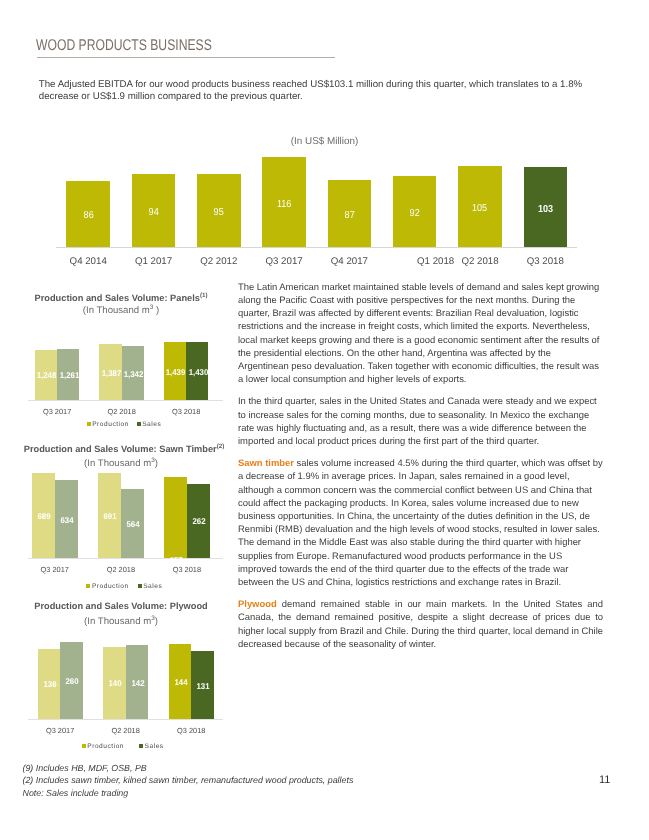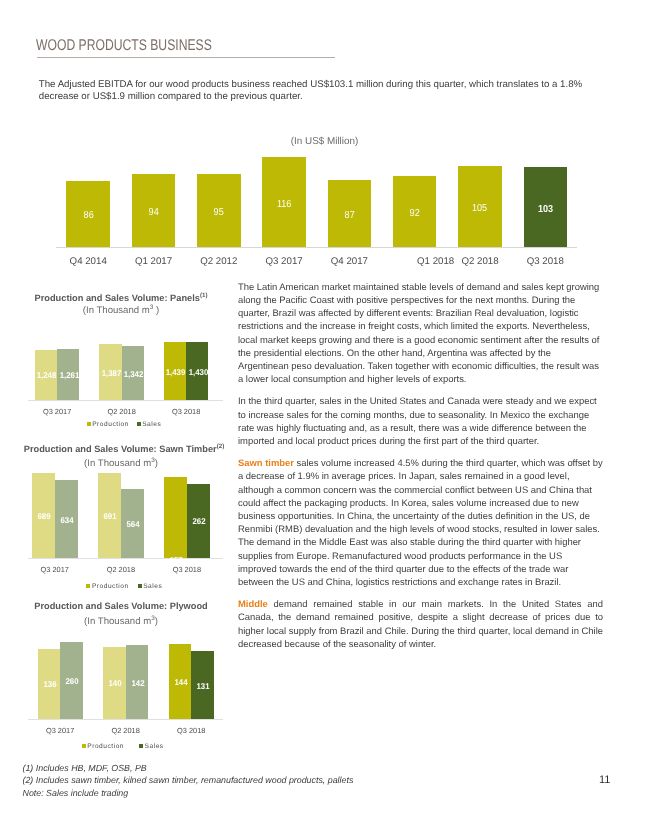--- a/index.html
+++ b/index.html
@@ -153,20 +153,20 @@
       <div class="lg-sq" style="left: 81.8px; top: 744.1px; background: rgb(189, 185, 5);"></div>
       <div class="lg" style="left: 87.3px; top: 742.6px;">Production</div>
       <div class="lg-sq" style="left: 139.1px; top: 744.1px; background: rgb(74, 104, 33);"></div>
       <div class="lg" style="left: 144.6px; top: 742.6px;">Sales</div>
     </div>
 
   <div class="body-col">
     <p class="para">The Latin American market maintained stable levels of demand and sales kept growing along the Pacific Coast with positive perspectives for the next months. During the quarter, Brazil was affected by different events: Brazilian Real devaluation, logistic restrictions and the increase in freight costs, which limited the exports. Nevertheless, local market keeps growing and there is a good economic sentiment after the results of the presidential elections. On the other hand, Argentina was affected by the Argentinean peso devaluation. Taken together with economic difficulties, the result was a lower local consumption and higher levels of exports.</p>
     <p class="para">In the third quarter, sales in the United States and Canada were steady and we expect to increase sales for the coming months, due to seasonality. In Mexico the exchange rate was highly fluctuating and, as a result, there was a wide difference between the imported and local product prices during the first part of the third quarter.</p>
     <p class="para"><span class="hl">Sawn timber</span><span> sales volume increased 4.5% during the third quarter, which was offset by a decrease of 1.9% in average prices. In Japan, sales remained in a good level, although a common concern was the commercial conflict between US and China that could affect the packaging products. In Korea, sales volume increased due to new business opportunities. In China, the uncertainty of the duties definition in the US, de Renmibi (RMB) devaluation and the high levels of wood stocks, resulted in lower sales. The demand in the Middle East was also stable during the third quarter with higher supplies from Europe. Remanufactured wood products performance in the US improved towards the end of the third quarter due to the effects of the trade war between the US and China, logistics restrictions and exchange rates in Brazil.</span></p>
-    <p class="para just"><span class="hl">Middle</span><span> demand remained stable in our main markets. In the United States and Canada, the demand remained positive, despite a slight decrease of prices due to higher local supply from Brazil and Chile. During the third quarter, local demand in Chile decreased because of the seasonality of winter.</span></p>
+    <p class="para just"><span class="hl">Plywood</span><span> demand remained stable in our main markets. In the United States and Canada, the demand remained positive, despite a slight decrease of prices due to higher local supply from Brazil and Chile. During the third quarter, local demand in Chile decreased because of the seasonality of winter.</span></p>
   </div>
 
-  <div class="fn" style="top:762.5px">(1) Includes HB, MDF, OSB, PB</div>
+  <div class="fn" style="top:762.5px">(9) Includes HB, MDF, OSB, PB</div>
   <div class="fn" style="top:775px">(2) Includes sawn timber, kilned sawn timber, remanufactured wood products, pallets</div>
   <div class="fn" style="top:787.5px">Note: Sales include trading</div>
   <div class="pgnum">11</div>
 </div>
 
 </body></html>

